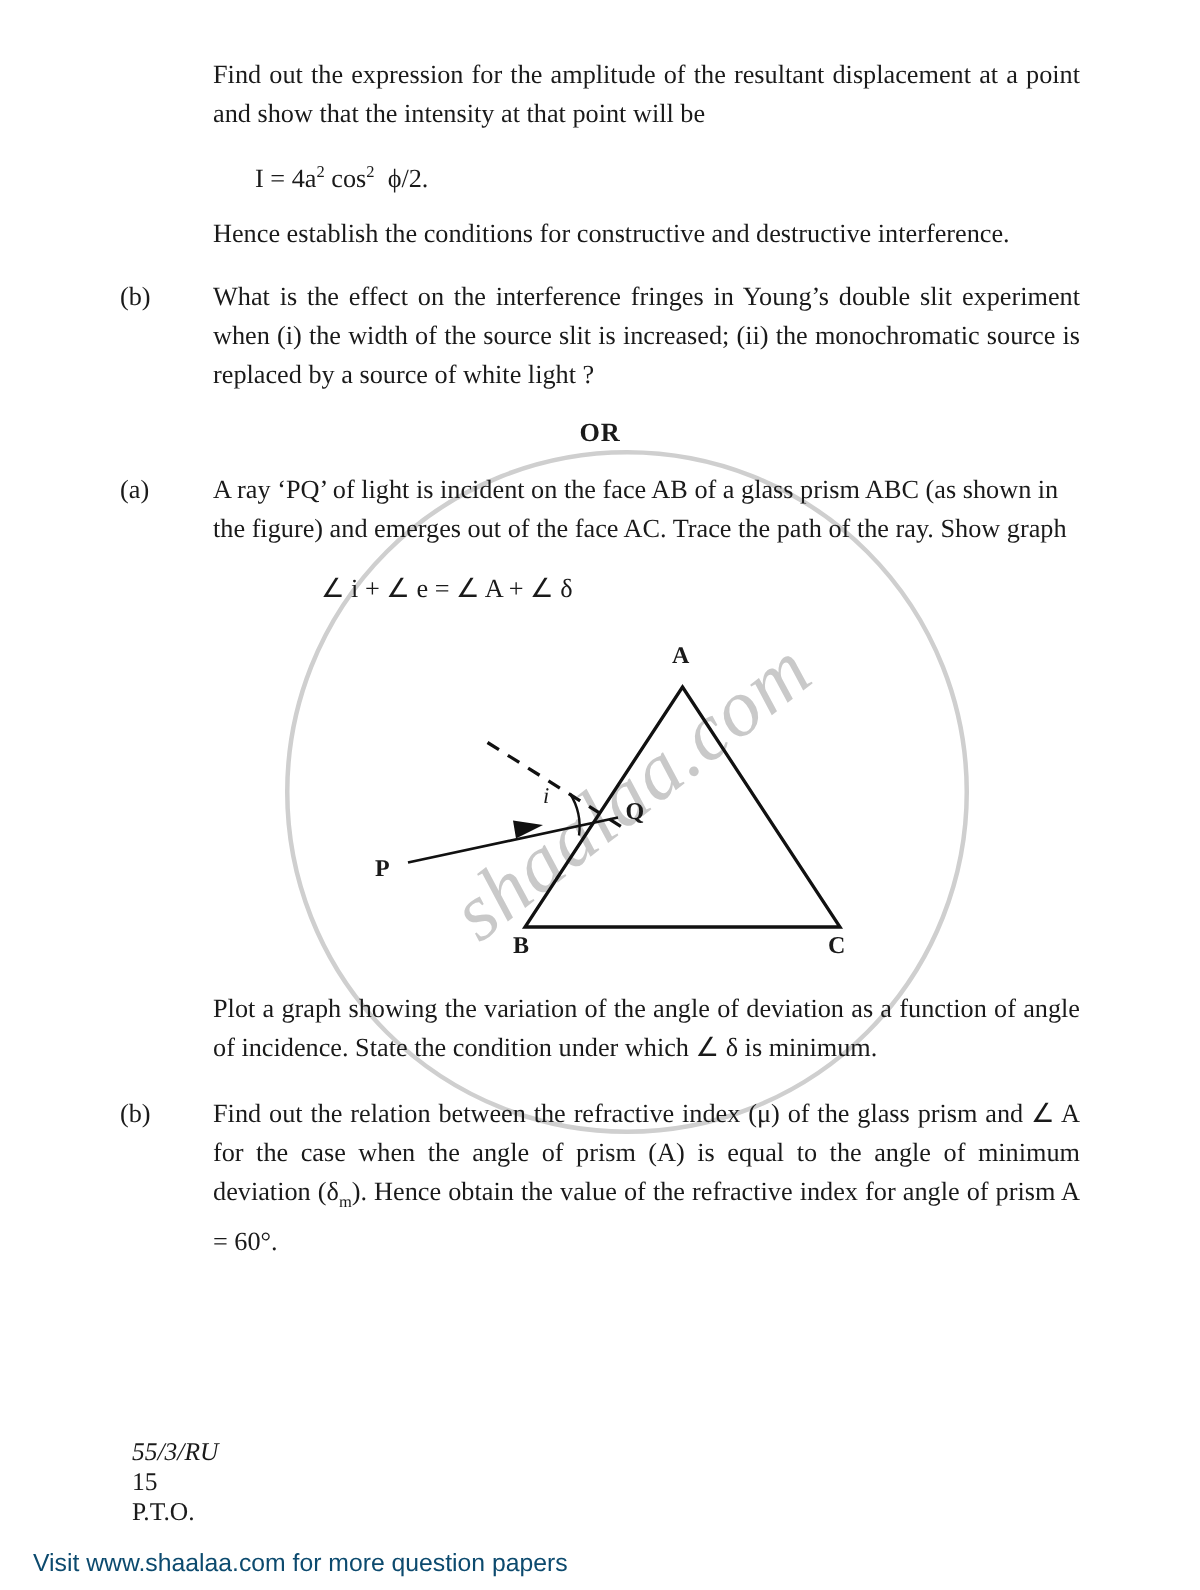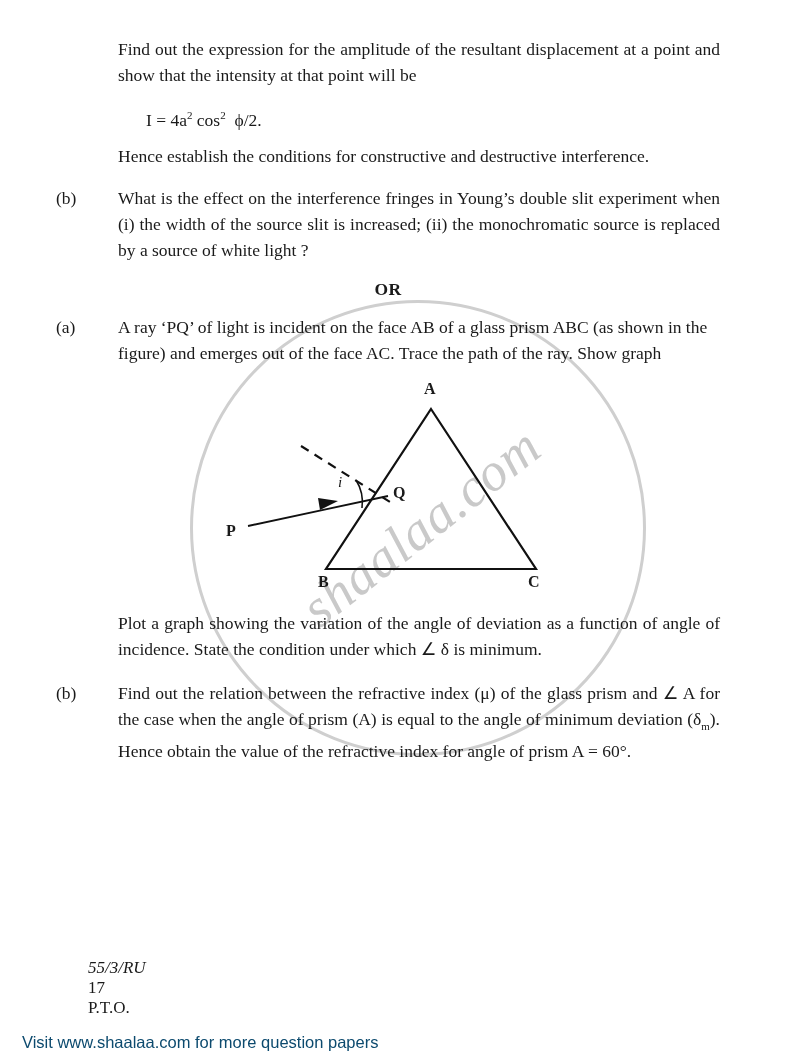--- a/index.html
+++ b/index.html
@@ -54,21 +54,21 @@
     transform: rotate(-38deg);
     transform-origin: 50% 50%;
     white-space: nowrap;
     letter-spacing: 1px;
   }
 
   
   .content {
     position: relative;
     z-index: 2;
-    padding: 36px 80px 0 56px;
+    padding: 36px 80px 0 80px;
   }
 
   .q-block {
     display: flex;
     align-items: flex-start;
     margin-bottom: 2px;
   }
   .q-label {
     width: 62px;
     flex: 0 0 62px;
@@ -182,20 +182,21 @@
         <p class="para">What is the effect on the interference fringes in Young’s double slit experiment when (i) the width of the source slit is increased; (ii) the monochromatic source is replaced by a source of white light ?</p>
       </div>
     </div>
 
     <div class="or-line">OR</div>
 
     <div class="q-block">
       <div class="q-label">(a)</div>
       <div class="q-body">
         <p class="para nojust">A ray ‘PQ’ of light is incident on the face AB of a glass prism ABC (as shown in the figure) and emerges out of the face AC. Trace the path of the ray. Show graph</p>
+        <div class="formula indent2">∠ i + ∠ e = ∠ A + ∠ δ</div>
       </div>
     </div>
 
     <div class="figure">
       <svg width="640" height="230" viewBox="0 0 640 230">
 
         <polygon points="375,35 480,195 270,195" fill="none" stroke="#111111" stroke-width="2.2"></polygon>
 
         <line x1="245" y1="72" x2="334" y2="128" stroke="#111111" stroke-width="2.2" stroke-dasharray="9,7"></line>
 
@@ -225,19 +226,19 @@
       <div class="q-label">(b)</div>
       <div class="q-body">
         <p class="para"><span>Find out the relation between the refractive index (μ) of the glass prism and ∠ A for the case when the angle of prism (A) is equal to the angle of minimum deviation (δ</span><sub>m</sub><span>). Hence obtain the value of the refractive index for angle of prism A = 60°.</span></p>
       </div>
     </div>
 
   </div>
 
   <div class="footer">
     <div class="code">55/3/RU</div>
-    <div class="pageno">17</div>
+    <div class="pageno">15</div>
     <div class="pto">P.T.O.</div>
   </div>
 
   <div class="banner">Visit www.shaalaa.com for more question papers</div>
 
 </div>
 
 </body></html>

